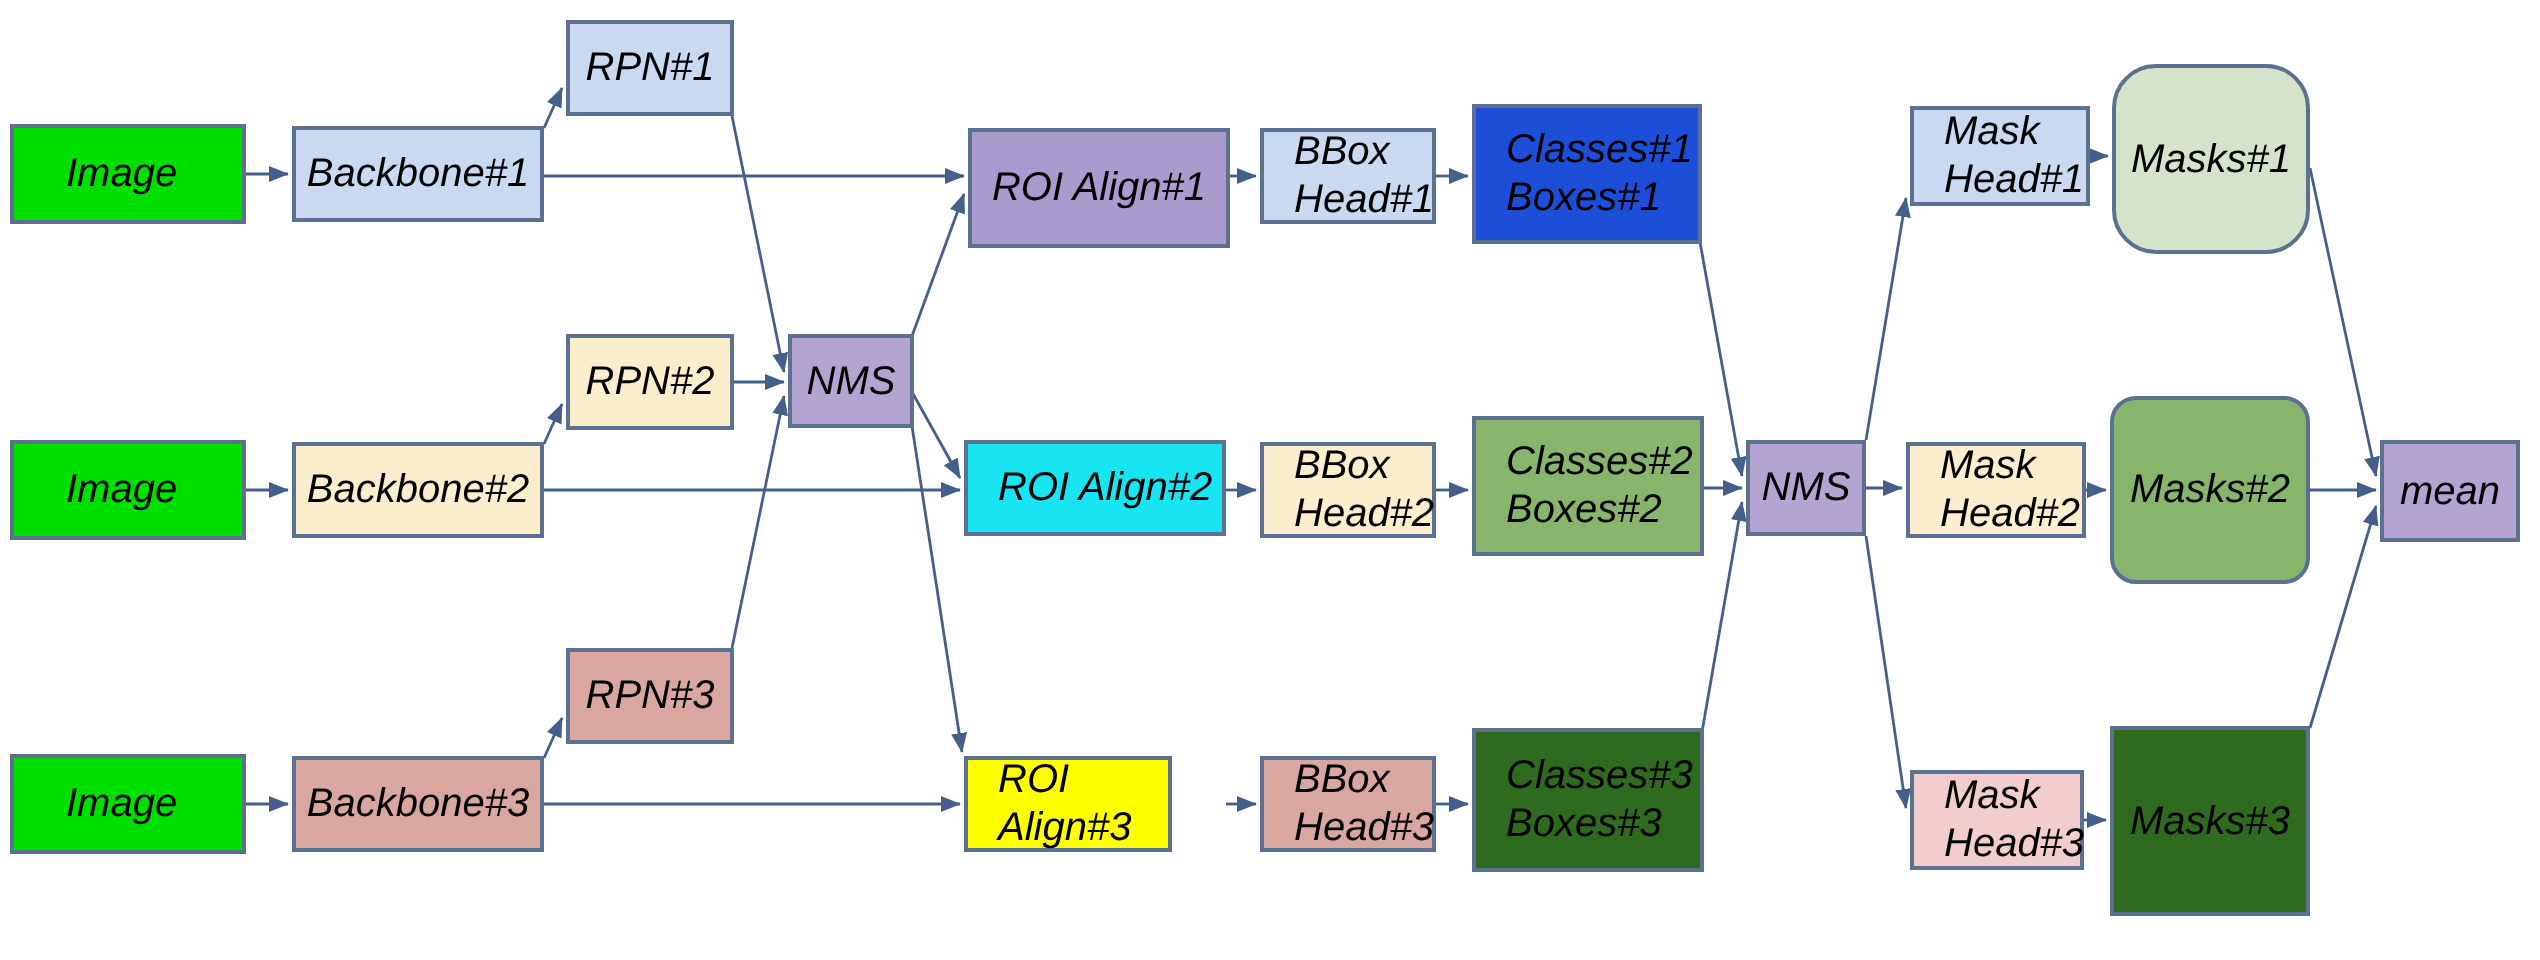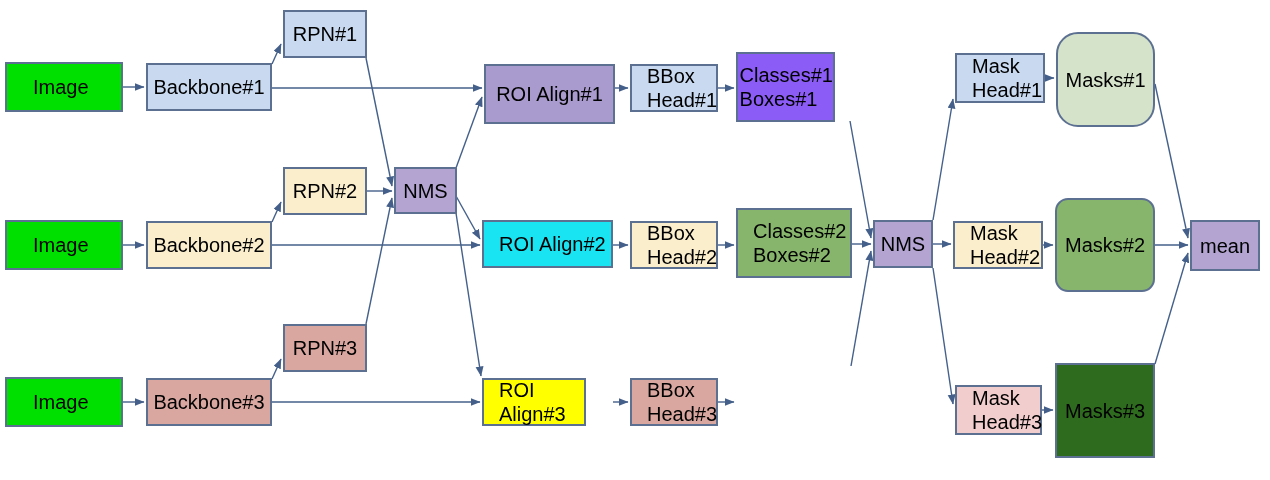--- a/index.html
+++ b/index.html
@@ -8,21 +8,21 @@
     font-family:"Liberation Sans", sans-serif; overflow:hidden;
   }
   .edges { position:absolute; left:0; top:0; width:1270px; height:480px; }
   .edges line { stroke:#44608A; stroke-width:1.4; }
   .node {
     position:absolute; box-sizing:border-box;
     border:2px solid #5C7091;
     display:flex; align-items:center;
     font-size:20px; line-height:1.2; color:#000000;
   }
-  .node .lbl { white-space:pre-line; }
+  .node .lbl { white-space:pre-line;font-style:italic; }
   .al { justify-content:flex-start; padding-left:15px; }
   .al-wide { justify-content:flex-start; padding-left:26px; }
   .ac { justify-content:center; text-align:center; }
 </style>
 </head>
 <body>
 
 <div class="canvas">
 
   <svg class="edges" viewBox="0 0 1270 480">
@@ -75,21 +75,21 @@
   <div class="node ac" style="left: 283px; top: 10px; width: 84px; height: 48px; background-color: rgb(200, 217, 240); border-color: rgb(92, 112, 145);">
     <span class="lbl">RPN#1</span>
   </div>
   <div class="node ac" style="left: 484px; top: 64px; width: 131px; height: 60px; background-color: rgb(169, 155, 205); border-color: rgb(92, 112, 145); text-align: right;">
     <span class="lbl">ROI Align#1</span>
   </div>
   <div class="node al" style="left: 630px; top: 64px; width: 88px; height: 48px; background-color: rgb(200, 217, 240); border-color: rgb(92, 112, 145);">
     <span class="lbl">BBox
 Head#1</span>
   </div>
-  <div class="node al" style="left: 736px; top: 52px; width: 99px; height: 70px; background-color: #8b5cf6; border-color: rgb(92, 112, 145); justify-content: flex-end;">
+  <div class="node al" style="left: 736px; top: 52px; width: 115px; height: 70px; background-color: #1d4ed8; border-color: rgb(92, 112, 145);">
     <span class="lbl">Classes#1
 Boxes#1</span>
   </div>
   <div class="node al" style="left: 955px; top: 53px; width: 90px; height: 50px; background-color: rgb(200, 217, 240); border-color: rgb(92, 112, 145);">
     <span class="lbl">Mask
 Head#1</span>
   </div>
   <div class="node ac" style="left: 1056px; top: 32px; width: 99px; height: 95px; background-color: rgb(214, 227, 203); border-color: rgb(92, 112, 145); border-radius: 22px;">
     <span class="lbl">Masks#1</span>
   </div>
@@ -140,20 +140,24 @@
   <div class="node ac" style="left: 283px; top: 324px; width: 84px; height: 48px; background-color: rgb(217, 167, 160); border-color: rgb(92, 112, 145);">
     <span class="lbl">RPN#3</span>
   </div>
   <div class="node al" style="left: 482px; top: 378px; width: 104px; height: 48px; background-color: rgb(255, 255, 0); border-color: rgb(92, 112, 145);">
     <span class="lbl">ROI Align#3</span>
   </div>
   <div class="node al" style="left: 630px; top: 378px; width: 88px; height: 48px; background-color: rgb(217, 167, 160); border-color: rgb(92, 112, 145);">
     <span class="lbl">BBox
 Head#3</span>
   </div>
+  <div class="node al" style="left: 736px; top: 364px; width: 116px; height: 72px; background-color: rgb(47, 107, 31); border-color: rgb(92, 112, 145);">
+    <span class="lbl">Classes#3
+Boxes#3</span>
+  </div>
   <div class="node al" style="left: 955px; top: 385px; width: 87px; height: 50px; background-color: rgb(242, 205, 205); border-color: rgb(92, 112, 145);">
     <span class="lbl">Mask
 Head#3</span>
   </div>
   <div class="node ac" style="left: 1055px; top: 363px; width: 100px; height: 95px; background-color: rgb(47, 107, 31); border-color: rgb(92, 112, 145); justify-content: center;">
     <span class="lbl">Masks#3</span>
   </div>
 
 </div>
 

